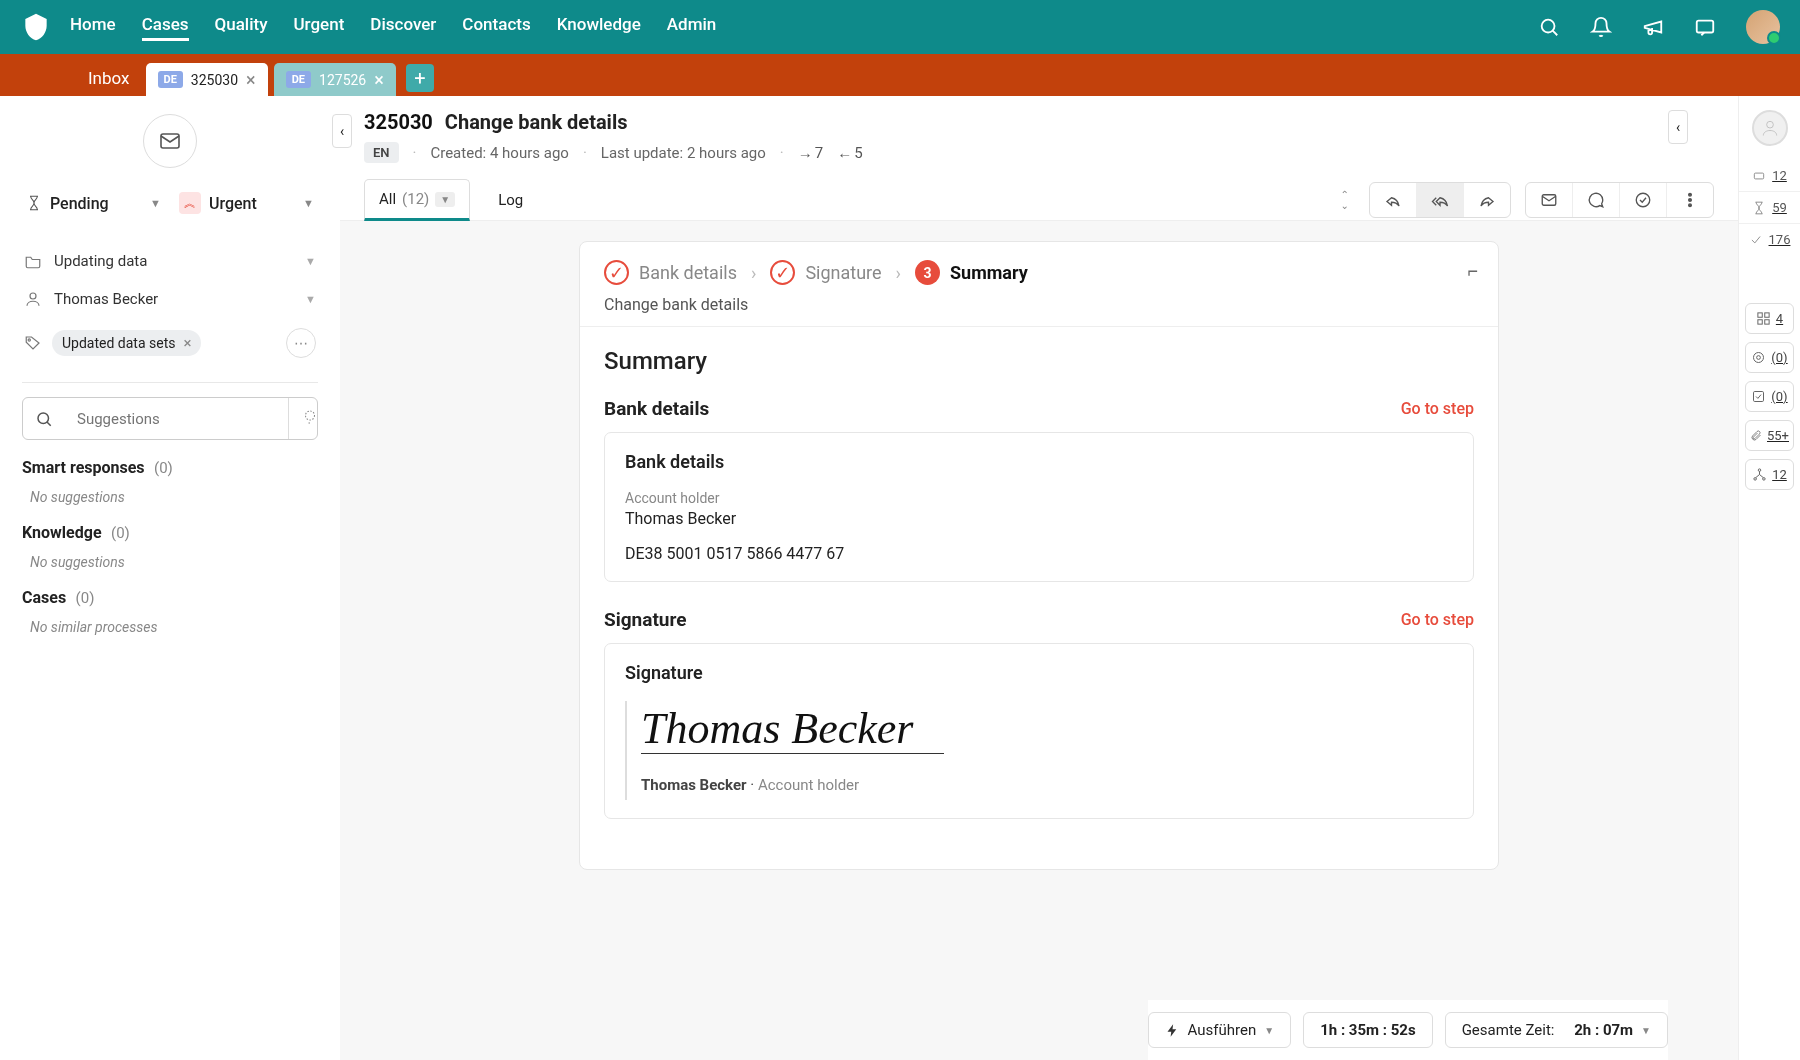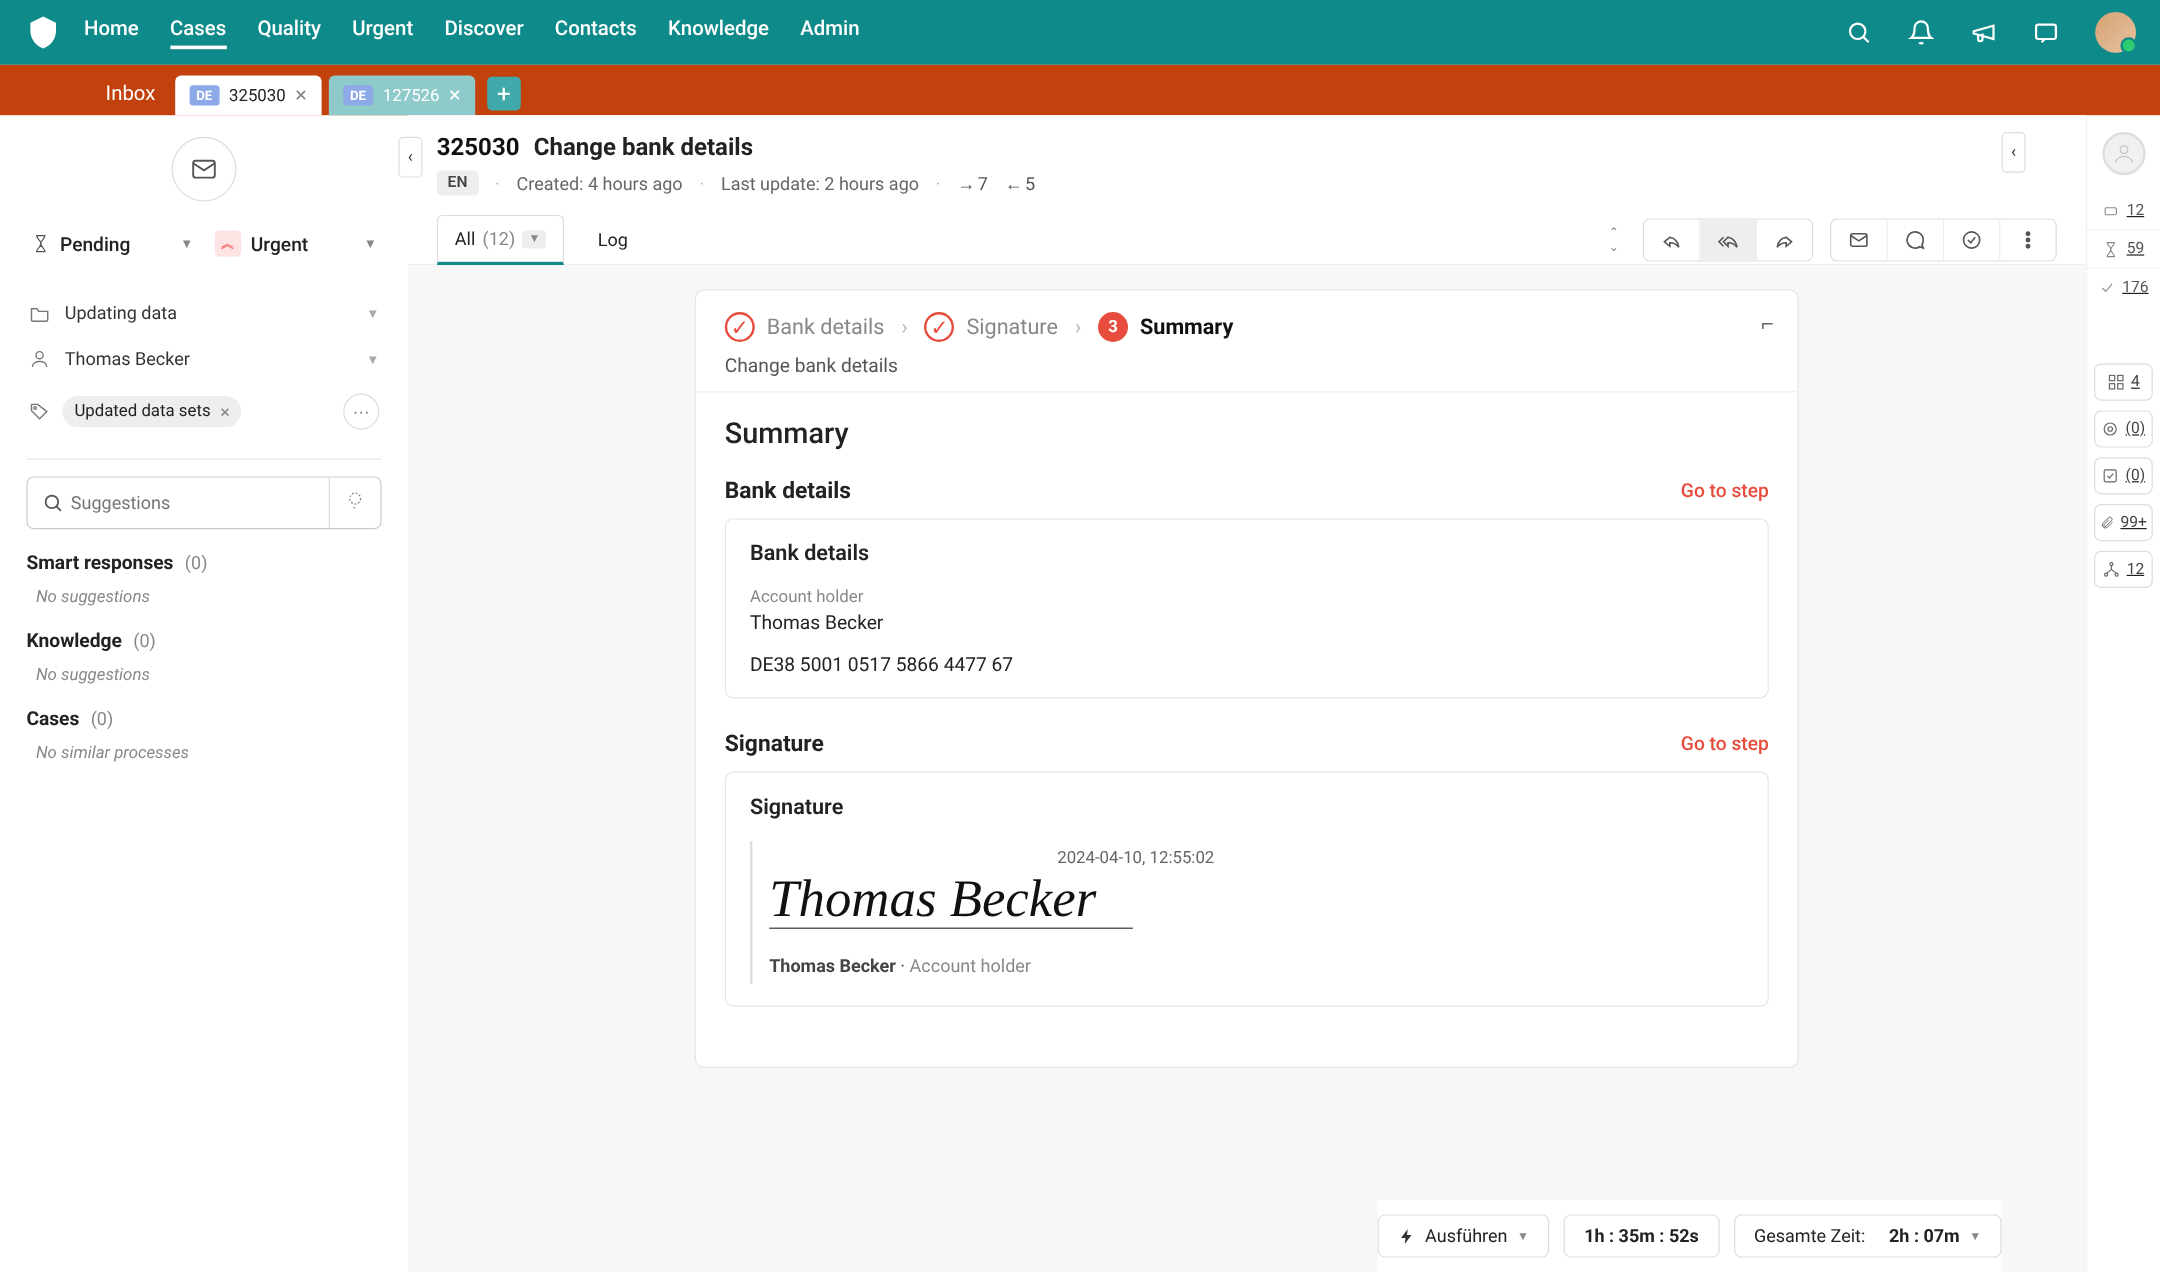--- a/index.html
+++ b/index.html
@@ -44,21 +44,21 @@
 .urgent-badge { background:#fde3e3; color:#e74c3c; width:22px; height:22px; border-radius:4px; display:flex; align-items:center; justify-content:center; font-size:12px; }
 .meta-row { display:flex; align-items:center; gap:12px; padding:10px 2px; cursor:pointer; font-size:15px; color:#333; }
 .meta-row .caret { margin-left:auto; color:#aaa; font-size:11px; }
 .meta-row svg { width:18px; height:18px; stroke:#777; fill:none; stroke-width:1.6; }
 .tag-row { display:flex; align-items:center; gap:10px; padding:10px 2px; }
 .tag-chip { background:#eceef0; border-radius:14px; padding:4px 10px; display:flex; align-items:center; gap:8px; font-size:14px; }
 .tag-x { color:#888; font-size:15px; cursor:pointer; }
 .tag-more { width:30px; height:30px; border:1px solid #ddd; border-radius:50%; display:flex; align-items:center; justify-content:center; color:#888; cursor:pointer; margin-left:auto; }
 .divider { border-top:1px solid #e8e8e8; margin:14px 0; }
 .search-wrap { display:flex; align-items:center; border:1px solid #ccc; border-radius:6px; overflow:hidden; }
-.search-wrap .sbox { flex:1; display:flex; align-items:flex-start; gap:6px; padding:10px 12px; }
+.search-wrap .sbox { flex:1; display:flex; align-items:flex-start; gap:24px; padding:10px 12px; }
 .search-wrap input { border:none; outline:none; font-size:15px; flex:1; }
 .search-wrap .bulb { border-left:1px solid #ddd; padding:10px 12px; cursor:pointer; }
 .section { margin-top:18px; }
 .section h4 { font-size:16px; font-weight:700; display:inline; }
 .section .count { color:#888; font-size:15px; margin-left:6px; }
 .section .empty { color:#888; font-style:italic; font-size:14px; margin-top:12px; padding-left:8px; }
 
 
 .case-header { padding:14px 24px 8px; display:flex; flex-direction:column; gap:8px; }
 .case-title-row { display:flex; align-items:baseline; gap:12px; }
@@ -373,21 +373,20 @@
             <div class="field-val" style="margin-bottom:0">DE38 5001 0517 5866 4477 67</div>
           </div>
 
           <div class="section-row">
             <h3>Signature</h3>
             <span class="goto">Go to step</span>
           </div>
           <div class="inner-card">
             <h4>Signature</h4>
             <div class="sig-box">
-              <div class="sig-date">2024-04-10, 12:55:02</div>
               <div class="sig-name">Thomas Becker</div>
               <div class="sig-meta">
                 <b>Thomas Becker</b> · <span class="role">Account holder</span>
               </div>
             </div>
           </div>
         </div>
       </div>
     </div>
 
@@ -455,21 +454,21 @@
         <svg viewBox="0 0 24 24">
           <rect x="4" y="4" width="16" height="16" rx="2"></rect>
           <path d="M8 12l3 3 5-6"></path>
         </svg>
         <span>(0)</span>
       </div>
     <div class="rail-btn">
         <svg viewBox="0 0 24 24">
           <path d="M21 11l-9 9a5 5 0 01-7-7l9-9a3.5 3.5 0 015 5l-9 9a2 2 0 01-3-3l8-8"></path>
         </svg>
-        <span>99+</span>
+        <span>55+</span>
       </div>
     <div class="rail-btn">
         <svg viewBox="0 0 24 24">
           <circle cx="12" cy="5" r="2"></circle>
           <circle cx="5" cy="19" r="2"></circle>
           <circle cx="19" cy="19" r="2"></circle>
           <path d="M12 7v5M12 12l-6 5M12 12l6 5"></path>
         </svg>
         <span>12</span>
       </div>

